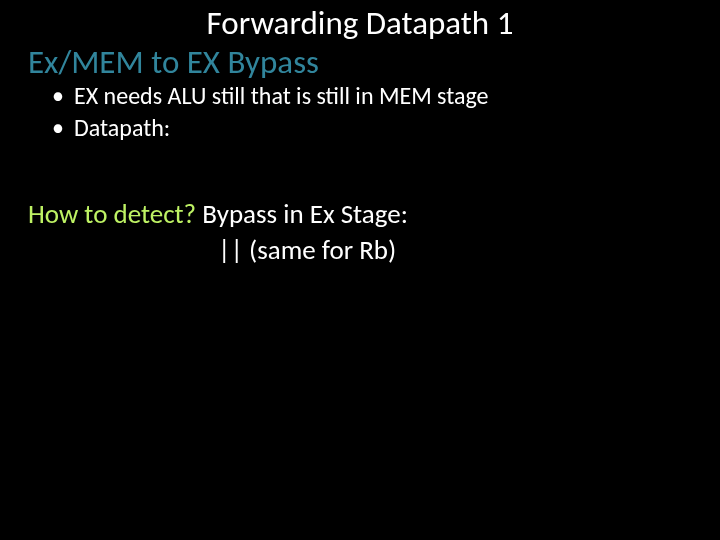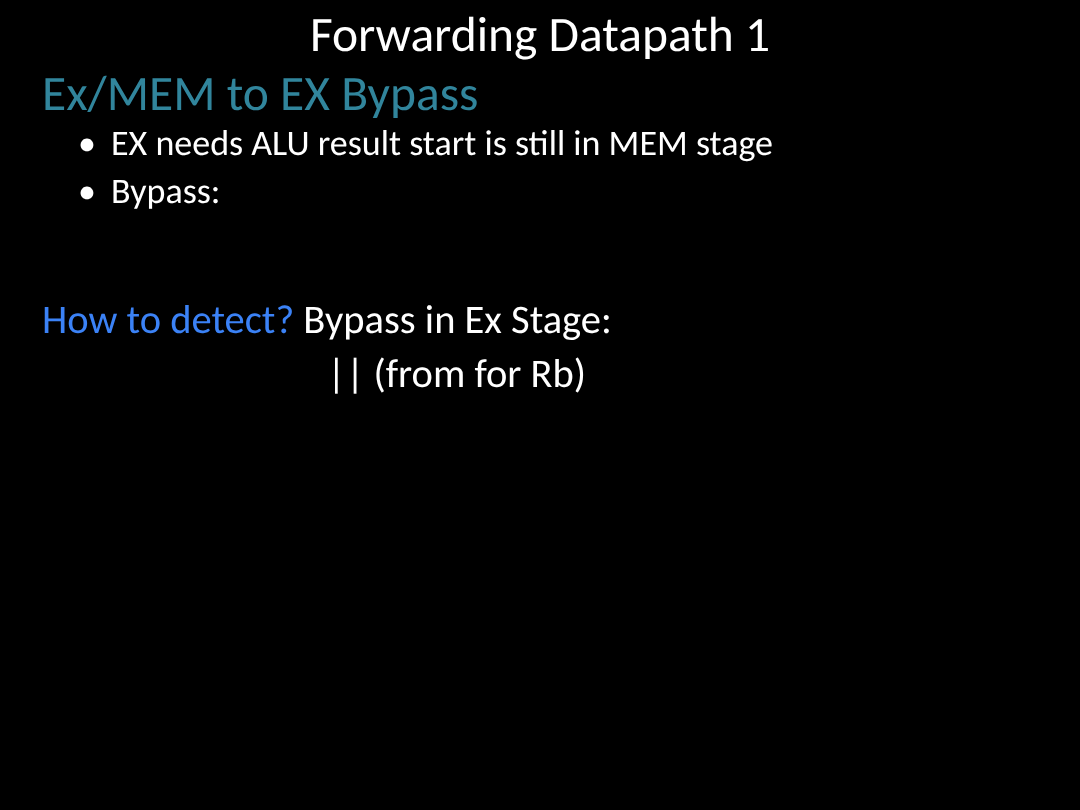--- a/index.html
+++ b/index.html
@@ -56,21 +56,21 @@
   }
   .detect {
     position: absolute;
     top: 196px;
     left: 28px;
     color: #fff;
     font-size: 27px;
     line-height: 1.35;
   }
   .q {
-    color: #3b82f6;
+    color: #bef264;
   }
   .detect-line2 {
     padding-left: 88px;
   }
   .detect-line3 {
     padding-left: 260px;
   }
   .detect-line4 {
     padding-left: 190px;
   }
@@ -80,28 +80,28 @@
 
 <div class="slide">
 
   <div class="title">Forwarding Datapath 1</div>
 
   <div class="subtitle1">Ex/MEM to EX Bypass</div>
 
   <div class="bullets">
     <div class="bullet">
       <span class="dot">•</span>
-      <span>EX needs ALU result start is still in MEM stage</span>
+      <span>EX needs ALU still that is still in MEM stage</span>
     </div>
     <div class="bullet">
       <span class="dot">•</span>
-      <span>Bypass:</span>
+      <span>Datapath:</span>
     </div>
   </div>
 
   <div class="detect">
     <div>
       <span class="q">How to detect? </span><span>Bypass in Ex Stage:</span>
     </div>
-    <div class="detect-line4">|| (from for Rb)</div>
+    <div class="detect-line4">|| (same for Rb)</div>
   </div>
 
 </div>
 
 </body></html>

